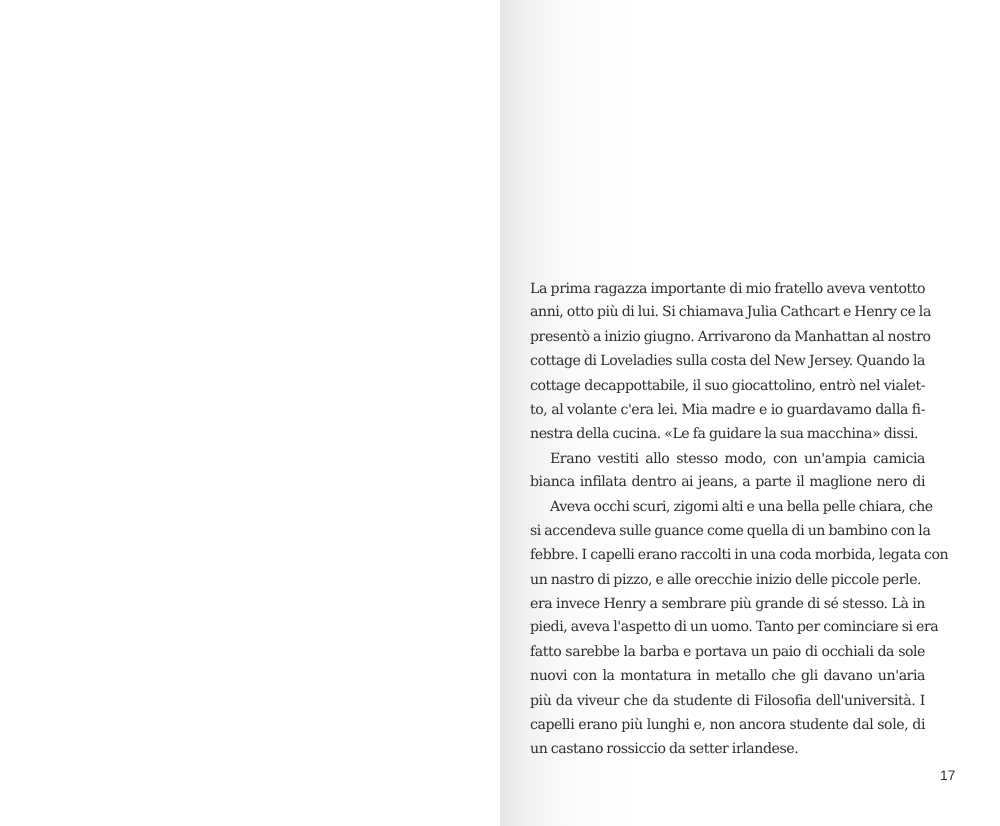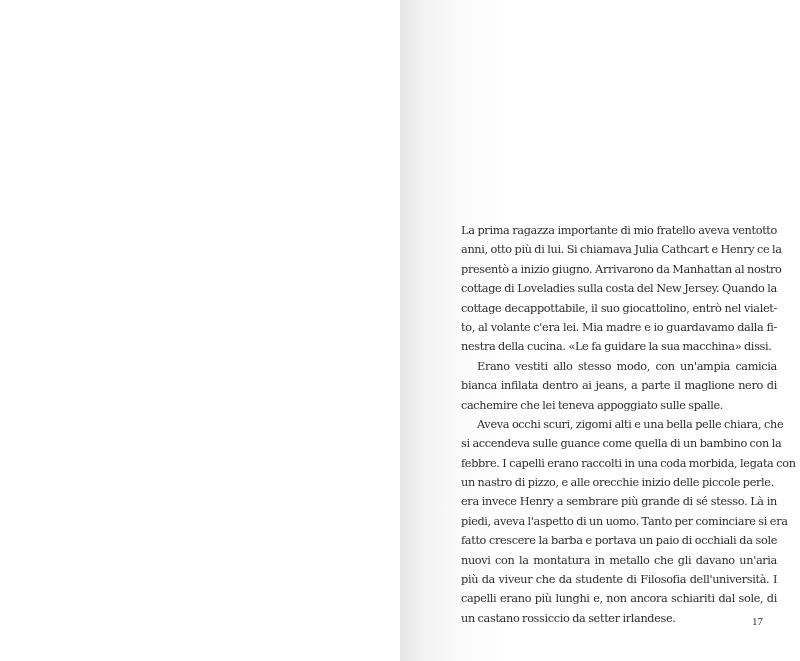--- a/index.html
+++ b/index.html
@@ -9,61 +9,60 @@
       font-family: "DejaVu Serif", "Liberation Serif", serif;
     }
     .left-page {
       position: absolute; left: 0; top: 0; width: 400px; height: 661px; background: #ffffff;
     }
     .right-page {
       position: absolute; left: 400px; top: 0; width: 400px; height: 661px;
       background: linear-gradient(to right, #e6e6e6 0px, #f3f3f3 25px, #fbfbfb 60px, #ffffff 110px);
     }
     .text-block {
-      position: absolute; left: 461px; top: 221px; width: 316px;
+      position: absolute; left: 424px; top: 221px; width: 316px;
       font-family: "DejaVu Serif", serif;
       font-size: 11.3px; line-height: 19.4px; color: #2e2e2e;
       text-align: justify;
       letter-spacing: -0.35px; word-spacing: -0.5px;
     }
     .line { white-space: nowrap; display: block; height: 19.4px; text-align-last: justify; }
     .line.last { text-align-last: left; }
     .line.indent { padding-left: 16px; }
     .page-number {
       position: absolute; left: 752px; top: 615px;
-      font-size: 11px; color: #333; font-family: Liberation Serif, serif;
+      font-size: 11px; color: #333; font-family: Liberation Sans, sans-serif;
     }
   </style>
 </head>
 <body>
 
 <div class="left-page"></div>
 <div class="right-page"></div>
 
 <div class="text-block">
 
   <span class="line">La prima ragazza importante di mio fratello aveva ventotto</span>
   <span class="line">anni, otto più di lui. Si chiamava Julia Cathcart e Henry ce la</span>
   <span class="line">presentò a inizio giugno. Arrivarono da Manhattan al nostro</span>
   <span class="line">cottage di Loveladies sulla costa del New Jersey. Quando la</span>
   <span class="line">cottage decappottabile, il suo giocattolino, entrò nel vialet-</span>
   <span class="line">to, al volante c'era lei. Mia madre e io guardavamo dalla fi-</span>
   <span class="line last">nestra della cucina. «Le fa guidare la sua macchina» dissi.</span>
 
   <span class="line indent">Erano vestiti allo stesso modo, con un'ampia camicia</span>
   <span class="line">bianca infilata dentro ai jeans, a parte il maglione nero di</span>
-  <span class="line last">cachemire che lei teneva appoggiato sulle spalle.</span>
 
   <span class="line indent">Aveva occhi scuri, zigomi alti e una bella pelle chiara, che</span>
   <span class="line">si accendeva sulle guance come quella di un bambino con la</span>
   <span class="line">febbre. I capelli erano raccolti in una coda morbida, legata con</span>
   <span class="line last">un nastro di pizzo, e alle orecchie inizio delle piccole perle.</span>
 
   <span class="line">era invece Henry a sembrare più grande di sé stesso. Là in</span>
   <span class="line">piedi, aveva l'aspetto di un uomo. Tanto per cominciare si era</span>
-  <span class="line">fatto crescere la barba e portava un paio di occhiali da sole</span>
+  <span class="line">fatto sarebbe la barba e portava un paio di occhiali da sole</span>
   <span class="line">nuovi con la montatura in metallo che gli davano un'aria</span>
   <span class="line">più da viveur che da studente di Filosofia dell'università. I</span>
-  <span class="line">capelli erano più lunghi e, non ancora schiariti dal sole, di</span>
+  <span class="line">capelli erano più lunghi e, non ancora studente dal sole, di</span>
   <span class="line last">un castano rossiccio da setter irlandese.</span>
 </div>
 
 <div class="page-number">17</div>
 
 </body></html>

